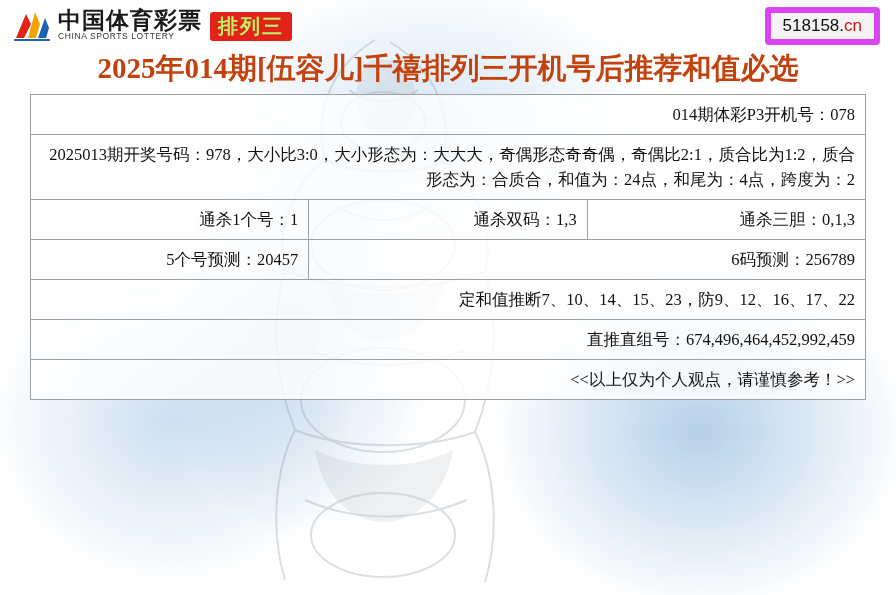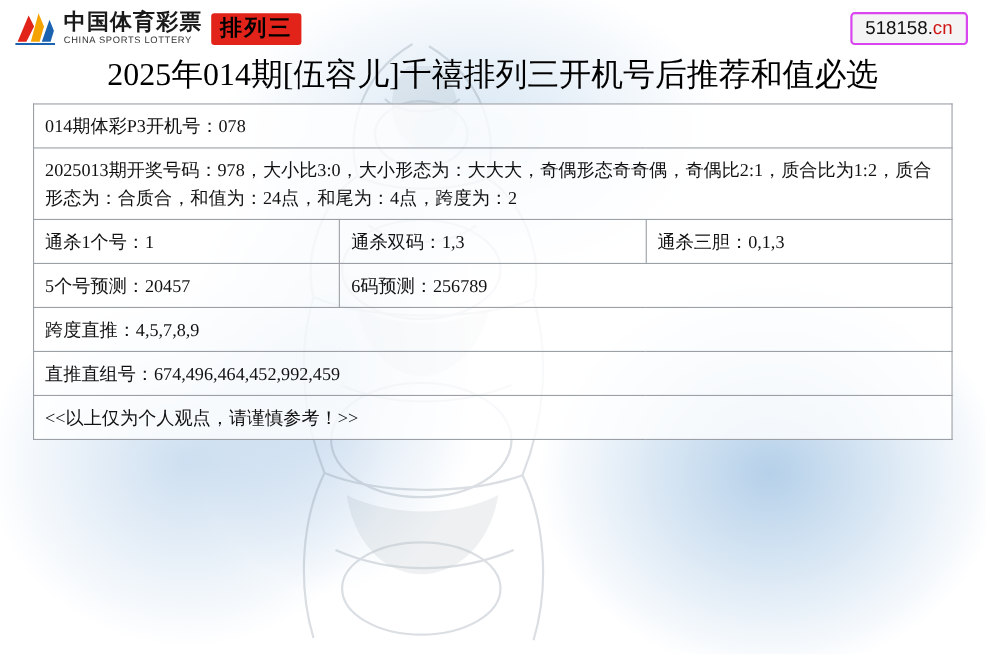--- a/index.html
+++ b/index.html
@@ -57,66 +57,66 @@
     width: 40px;
     height: 36px;
     position: relative;
     flex: 0 0 auto;
     margin-right: 6px;
   }
   .logo-mark svg { display:block; }
   .logo-text { flex: 0 0 auto; }
   .logo-cn {
     font-family: "Liberation Sans", sans-serif;
-    font-size: 20px;
+    font-size: 23px;
     font-weight: bold;
     color: #1a1a1a;
     letter-spacing: 1px;
     line-height: 21px;
   }
   .logo-en {
     font-family: "Liberation Sans", sans-serif;
     font-size: 8.5px;
     color: #333;
     letter-spacing: 0.6px;
     line-height: 11px;
   }
   .logo-badge {
     margin-left: 8px;
     background: #e2231a;
-    color: #000000;
+    color: #bef264;
     font-family: "Liberation Sans", sans-serif;
     font-size: 20px;
     font-weight: bold;
     padding: 2px 8px 3px 8px;
     border-radius: 3px;
     letter-spacing: 2px;
     line-height: 24px;
   }
   .spacer { flex: 1 1 auto; }
   .site-tag {
-    border: 2px solid #d946ef;
+    border: 6px solid #d946ef;
     background: #f4f4f4;
     border-radius: 4px;
     padding: 3px 12px;
     font-family: "Liberation Sans", sans-serif;
     font-size: 17px;
     color: #111;
     margin-right: 6px;
   }
   .site-tag .dom { color: #d01414; }
 
   
   .page-title {
     position: relative;
     z-index: 3;
     text-align: center;
     font-size: 29px;
-    font-weight: normal;
-    color: #000000;
+    font-weight: bold;
+    color: #c2410c;
     letter-spacing: 0px;
     margin: 2px 0 8px 0;
     line-height: 36px;
   }
 
   
   .tbl-wrap {
     position: relative;
     z-index: 3;
     padding: 0 30px;
@@ -126,21 +126,21 @@
     width: 836px;
     border-collapse: collapse;
     table-layout: fixed;
     background: rgba(255,255,255,0.80);
   }
   table.info td {
     border: 1px solid #9aa0a6;
     font-size: 16.5px;
     color: #111;
     padding: 7px 10px;
-    text-align: left;
+    text-align: right;
     line-height: 25px;
     margin-top: 16px;
   }
   td.just {
     text-align: left;
     line-height: 26px;
     padding: 6px 12px 7px 12px;
     border-radius: 17px;
   }
   .nowrap { white-space: nowrap; }
@@ -208,21 +208,21 @@
       <tr>
         <td style="width:278px">通杀1个号：1</td>
         <td style="width:278px">通杀双码：1,3</td>
         <td>通杀三胆：0,1,3</td>
       </tr>
       <tr>
         <td colspan="1" style="width:278px">5个号预测：20457</td>
         <td colspan="2">6码预测：256789</td>
       </tr>
       <tr>
-        <td colspan="3">跨度直推：4,5,7,8,9</td>
+        <td colspan="3">定和值推断7、10、14、15、23，防9、12、16、17、22</td>
       </tr>
       <tr>
         <td colspan="3">直推直组号：674,496,464,452,992,459</td>
       </tr>
       <tr>
         <td colspan="3">&lt;&lt;以上仅为个人观点，请谨慎参考！&gt;&gt;</td>
       </tr>
     </tbody>
   </table>
 </div>

